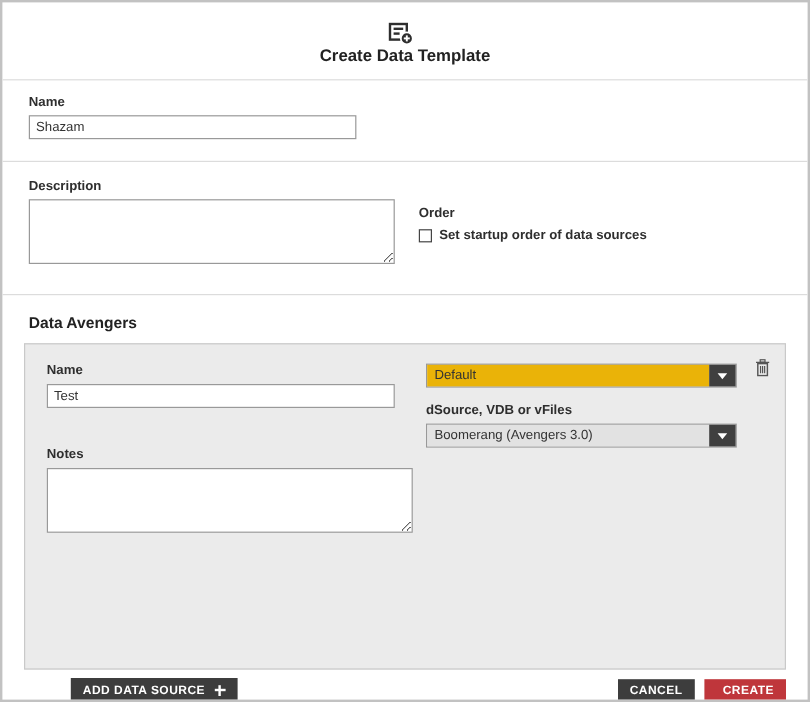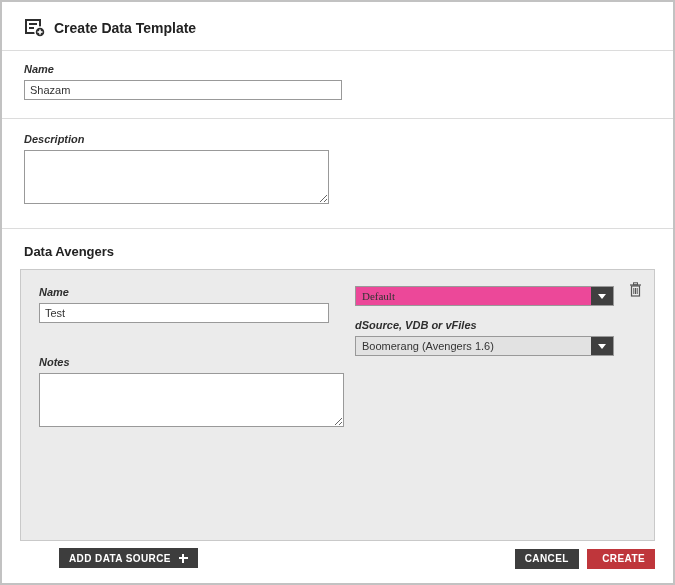--- a/index.html
+++ b/index.html
@@ -14,44 +14,44 @@
     border: 2px solid #c2c2c2;
     background: #ffffff;
     position: relative;
     overflow: hidden;
   }
   
   .dlg-header {
     display: flex;
     align-items: center;
     padding: 16px 22px 12px 22px;
+    flex-direction: column;
   }
   .dlg-header .hdr-icon { margin-right: 8px; display: inline-flex; }
   .dlg-title {
     font-size: 14px;
     font-weight: bold;
     color: #222;
   }
   .divider {
     height: 1px;
     background: #dcdcdc;
     width: 100%;
   }
   
   .field-label {
     font-size: 11px;
     font-weight: bold;
     color: #2e2e2e;
     margin-bottom: 5px;
     display: block;
-    font-style: italic;
   }
   .section-name { padding: 12px 22px 18px 22px; }
   .text-input {
-    width: 318px;
+    width: 273px;
     height: 20px;
     border: 1px solid #999;
     font-family: "Liberation Sans", sans-serif;
     font-size: 11px;
     padding: 2px 5px;
     color: #333;
     background: #fff;
     display: block;
   }
   .section-desc {
@@ -119,21 +119,21 @@
     cursor: pointer;
   }
   .dropdown .dd-value {
     flex: 1;
     font-size: 11px;
     color: #333;
     padding: 3px 6px;
     overflow: hidden;
     white-space: nowrap;
   }
-  .dd-default { background: #ec4899; font-family: Liberation Serif, serif; }
+  .dd-default { background: #eab308; }
   .dd-light { background: #e2e2e2; }
   .dd-arrow-btn {
     width: 22px;
     background: #3f3f3f;
     display: flex;
     align-items: center;
     justify-content: center;
     flex: 0 0 auto;
   }
   .dd-arrow-btn::after {
@@ -218,20 +218,27 @@
     <input class="text-input" type="text" value="Shazam" style="">
   </div>
 
   <div class="divider"></div>
 
   <div class="section-desc">
     <div class="desc-col">
       <label class="field-label">Description</label>
       <textarea class="textarea" style=""></textarea>
     </div>
+    <div class="order-col">
+      <label class="field-label">Order</label>
+      <div class="checkbox-row">
+        <span class="checkbox"></span>
+        <span class="checkbox-label">Set startup order of data sources</span>
+      </div>
+    </div>
   </div>
 
   <div class="divider"></div>
 
   <div class="section-heading">Data Avengers</div>
 
   <div class="ds-panel">
 
     <span class="trash-btn">
       <span>
@@ -253,21 +260,21 @@
       </div>
       <div class="ds-right">
         <div class="dropdown">
           <span class="dd-value dd-default">Default</span>
           <span class="dd-arrow-btn"></span>
         </div>
 
         <div class="ds-field-gap">
           <label class="field-label">dSource, VDB or vFiles</label>
           <div class="dropdown">
-            <span class="dd-value dd-light">Boomerang (Avengers 1.6)</span>
+            <span class="dd-value dd-light">Boomerang (Avengers 3.0)</span>
             <span class="dd-arrow-btn"></span>
           </div>
         </div>
       </div>
     </div>
 
     <div class="notes-block">
       <label class="field-label">Notes</label>
       <textarea class="textarea ds-notes" style=""></textarea>
     </div>

